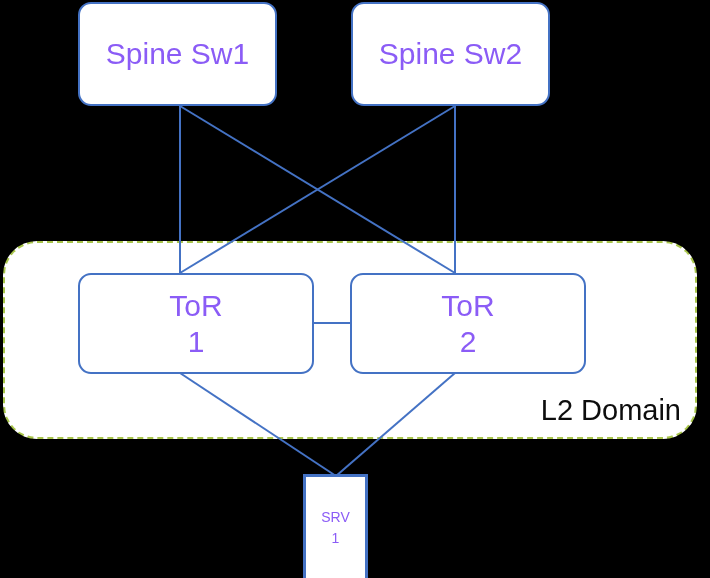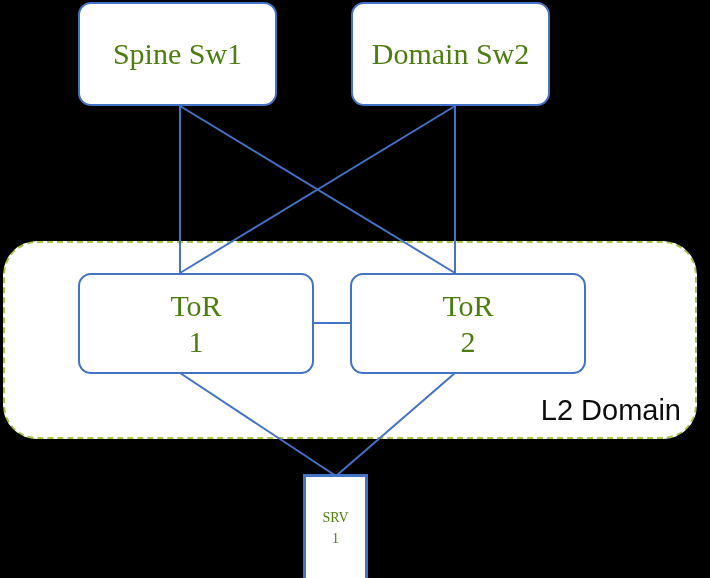--- a/index.html
+++ b/index.html
@@ -51,23 +51,22 @@
   
   .node {
     position: absolute;
     background: #FFFFFF;
     border: 2px solid #4472C4;
     box-sizing: border-box;
     display: flex;
     flex-direction: column;
     align-items: center;
     justify-content: center;
-    color: #4d7c0f;
+    color: #8b5cf6;
     text-align: right;
-    font-family: Liberation Serif, serif;
   }
   .node.rounded { border-radius: 13px; }
 
   .node-spine {
     width: 199px;
     height: 104px;
     top: 2px;
     font-size: 30px;
   }
   #spine-sw1 { left: 78px; }
@@ -112,21 +111,21 @@
     <line x1="276" y1="323" x2="352" y2="323" stroke="#4472C4" stroke-width="2"></line>
     <line x1="180" y1="373" x2="336" y2="476" stroke="#4472C4" stroke-width="2"></line>
     <line x1="455" y1="373" x2="336" y2="476" stroke="#4472C4" stroke-width="2"></line>
   </svg>
 
   <div id="spine-sw1" class="node node-rounded node-spine rounded">
     <span class="node-line">Spine Sw1</span>
   </div>
 
   <div id="spine-sw2" class="node node-rounded node-spine rounded">
-    <span class="node-line">Domain Sw2</span>
+    <span class="node-line">Spine Sw2</span>
   </div>
 
   <div id="tor-1" class="node node-tor rounded">
     <span class="node-line">ToR</span>
     <span class="node-line">1</span>
   </div>
 
   <div id="tor-2" class="node node-tor rounded">
     <span class="node-line">ToR</span>
     <span class="node-line">2</span>

